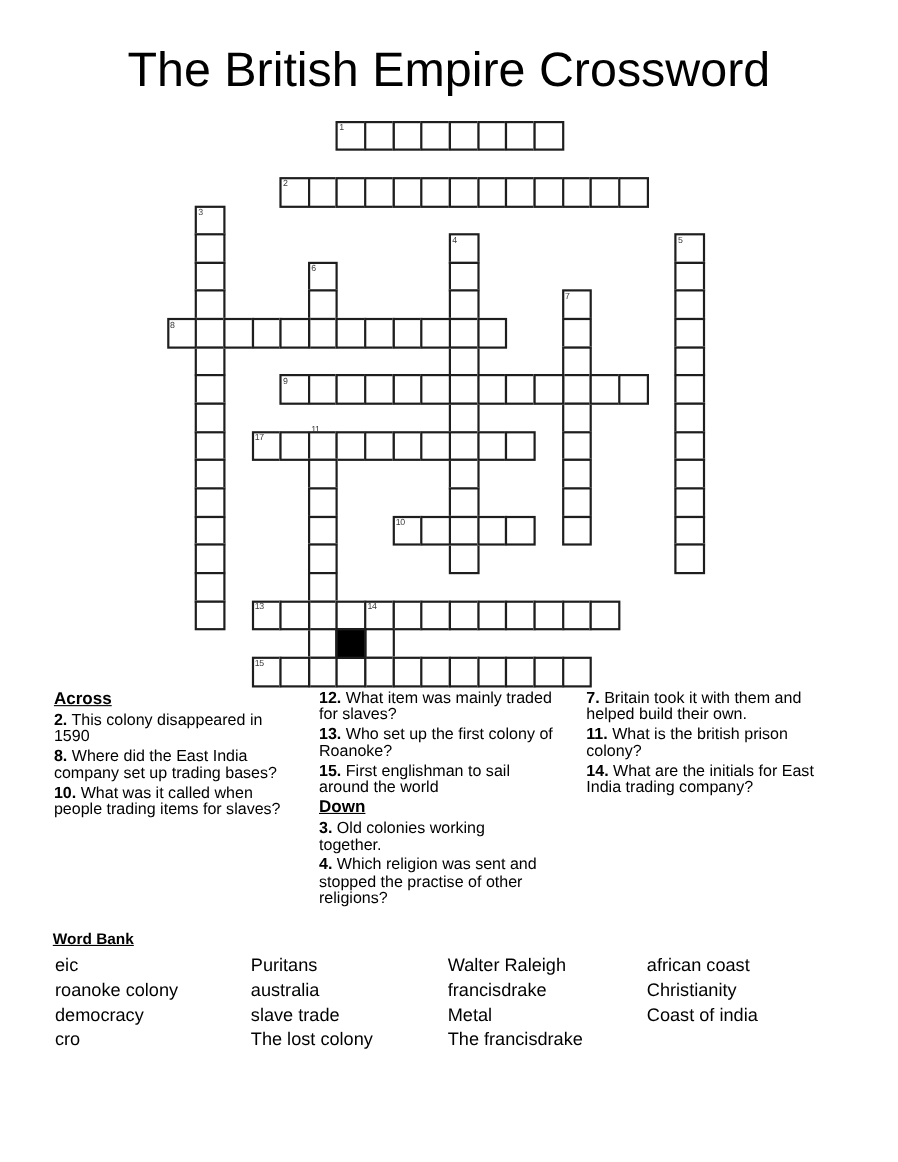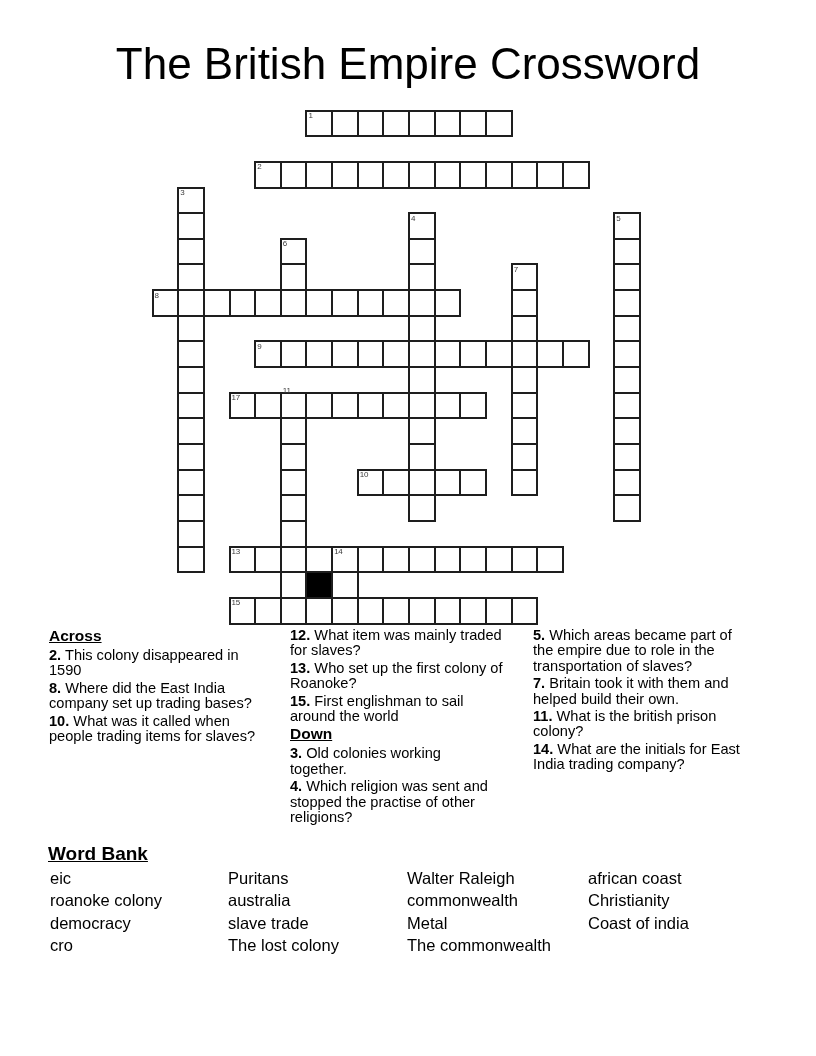--- a/index.html
+++ b/index.html
@@ -28,21 +28,21 @@
   .clue-col-1{left:290px;width:236px;}
   .clue-col-2{left:533px;width:230px;}
   .clue-heading{
     font-size:15.5px;font-weight:bold;text-decoration:underline;
     line-height:16px;margin:0 0 4px 0;
   }
   .clue{margin:0 0 2px 0;}
   .clue b{font-weight:bold;}
   
   .wb-heading{
-    position:absolute;left:48px;top:843px;font-size:19px;font-weight:bold;
+    position:absolute;left:48px;top:843px;font-size:14px;font-weight:bold;
     text-decoration:underline;line-height:21px;
   }
   .wb-col{position:absolute;top:867px;font-size:16.5px;line-height:22.4px;}
   .wb-col-0{left:50px;}
   .wb-col-1{left:228px;}
   .wb-col-2{left:407px;}
   .wb-col-3{left:588px;}
   .wb-item{white-space:nowrap;}
 </style>
 </head>
@@ -215,21 +215,20 @@
     </div>
   <div class="clue-col clue-col-1">
       <p class="clue"><b>12.</b> What item was mainly traded<br> for slaves?</p>
       <p class="clue"><b>13.</b> Who set up the first colony of<br> Roanoke?</p>
       <p class="clue"><b>15.</b> First englishman to sail<br> around the world</p>
       <div class="clue-heading">Down</div>
       <p class="clue"><b>3.</b> Old colonies working<br> together.</p>
       <p class="clue"><b>4.</b> Which religion was sent and<br> stopped the practise of other<br> religions?</p>
     </div>
   <div class="clue-col clue-col-2">
-      <p class="clue"><b>5.</b> Which areas became part of<br> the empire due to role in the<br> transportation of slaves?</p>
       <p class="clue"><b>7.</b> Britain took it with them and<br> helped build their own.</p>
       <p class="clue"><b>11.</b> What is the british prison<br> colony?</p>
       <p class="clue"><b>14.</b> What are the initials for East<br> India trading company?</p>
     </div>
 
   <div class="wb-heading">Word Bank</div>
   <div>
     <div class="wb-col wb-col-0">
         <div class="wb-item">eic</div>
         <div class="wb-item">roanoke colony</div>
@@ -237,23 +236,23 @@
         <div class="wb-item">cro</div>
       </div>
     <div class="wb-col wb-col-1">
         <div class="wb-item">Puritans</div>
         <div class="wb-item">australia</div>
         <div class="wb-item">slave trade</div>
         <div class="wb-item">The lost colony</div>
       </div>
     <div class="wb-col wb-col-2">
         <div class="wb-item">Walter Raleigh</div>
-        <div class="wb-item">commonwealth</div>
+        <div class="wb-item">francisdrake</div>
         <div class="wb-item">Metal</div>
-        <div class="wb-item">The commonwealth</div>
+        <div class="wb-item">The francisdrake</div>
       </div>
     <div class="wb-col wb-col-3">
         <div class="wb-item">african coast</div>
         <div class="wb-item">Christianity</div>
         <div class="wb-item">Coast of india</div>
       </div>
   </div>
 </div>
 
 </body></html>

